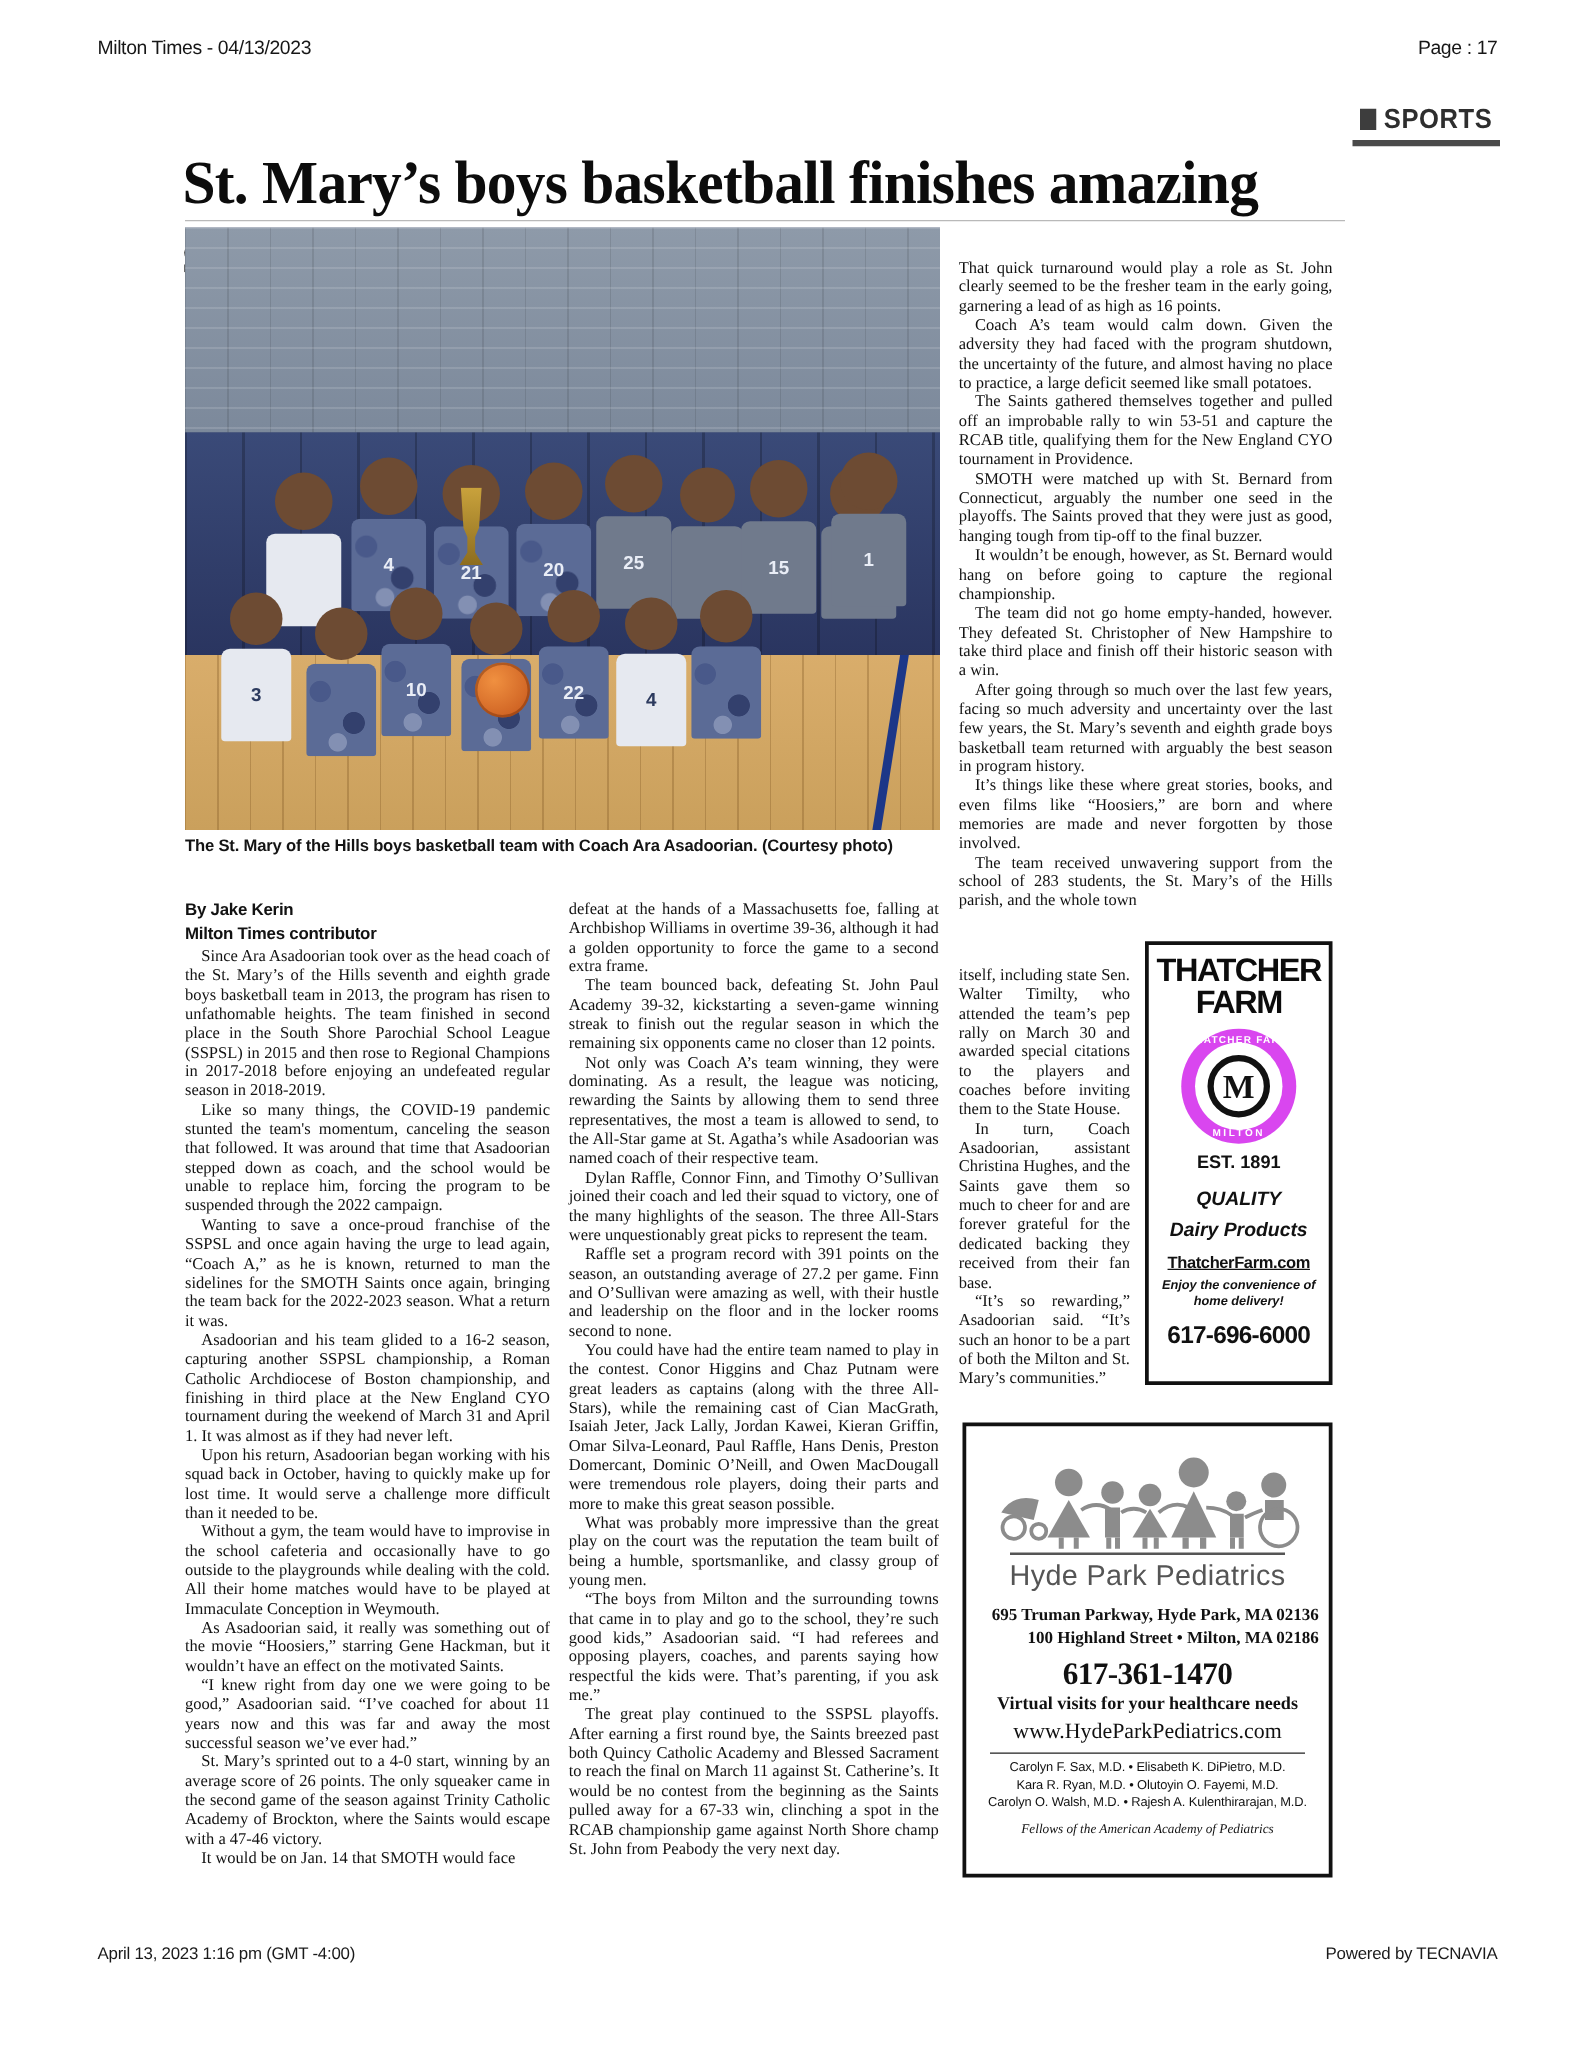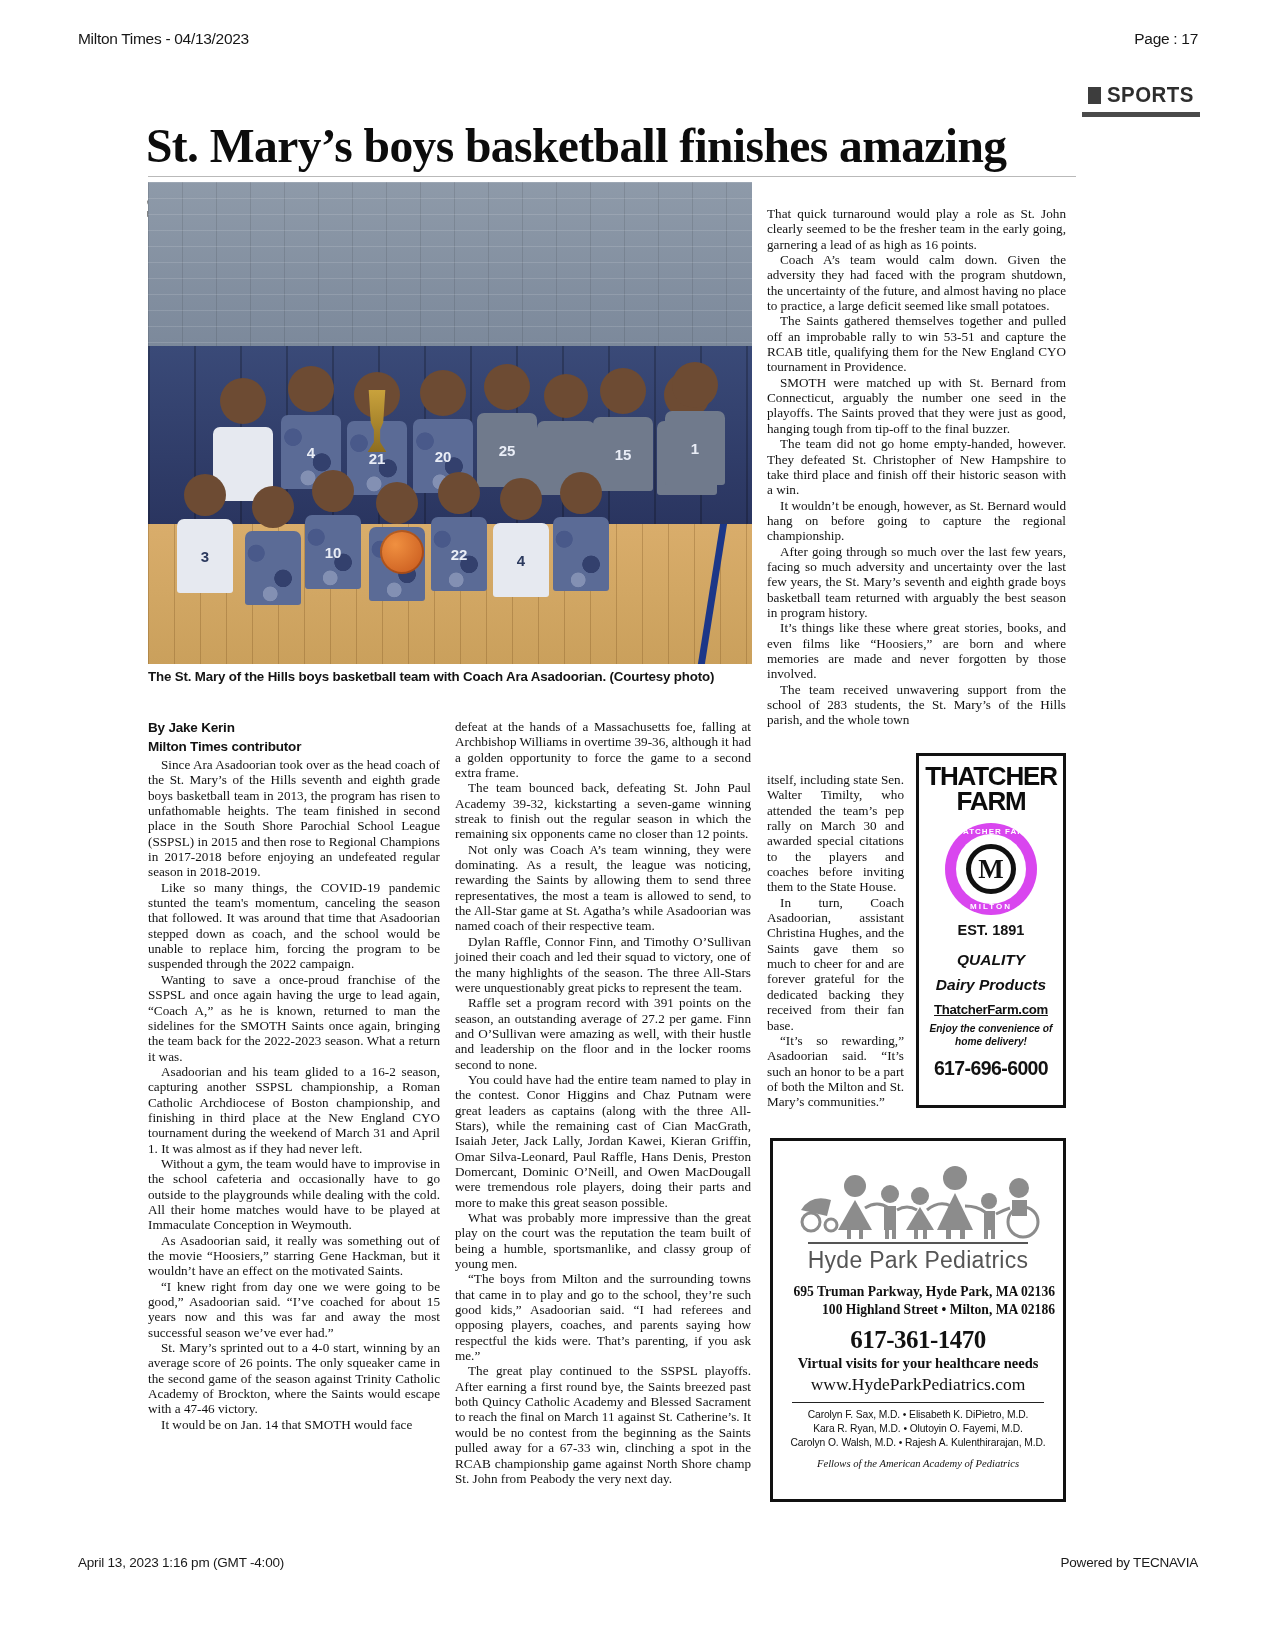--- a/index.html
+++ b/index.html
@@ -367,23 +367,24 @@
   </div>
   <div class="caption">The St. Mary of the Hills boys basketball team with Coach Ara Asadoorian. (Courtesy photo)</div>
 
   <div class="col col1">
     <div class="byline">By Jake Kerin</div>
     <div class="byline">Milton Times contributor</div>
     <p>Since Ara Asadoorian took over as the head coach of the St. Mary’s of the Hills seventh and eighth grade boys basketball team in 2013, the program has risen to unfathomable heights. The team finished in second place in the South Shore Parochial School League (SSPSL) in 2015 and then rose to Regional Champions in 2017-2018 before enjoying an undefeated regular season in 2018-2019.</p>
     <p>Like so many things, the COVID-19 pandemic stunted the team's momentum, canceling the season that followed. It was around that time that Asadoorian stepped down as coach, and the school would be unable to replace him, forcing the program to be suspended through the 2022 campaign.</p>
     <p>Wanting to save a once-proud franchise of the SSPSL and once again having the urge to lead again, “Coach A,” as he is known, returned to man the sidelines for the SMOTH Saints once again, bringing the team back for the 2022-2023 season. What a return it was.</p>
     <p>Asadoorian and his team glided to a 16-2 season, capturing another SSPSL championship, a Roman Catholic Archdiocese of Boston championship, and finishing in third place at the New England CYO tournament during the weekend of March 31 and April 1. It was almost as if they had never left.</p>
+    <p>Upon his return, Asadoorian began working with his squad back in October, having to quickly make up for lost time. It would serve a challenge more difficult than it needed to be.</p>
     <p>Without a gym, the team would have to improvise in the school cafeteria and occasionally have to go outside to the playgrounds while dealing with the cold. All their home matches would have to be played at Immaculate Conception in Weymouth.</p>
     <p>As Asadoorian said, it really was something out of the movie “Hoosiers,” starring Gene Hackman, but it wouldn’t have an effect on the motivated Saints.</p>
-    <p>“I knew right from day one we were going to be good,” Asadoorian said. “I’ve coached for about 15 years now and this was far and away the most successful season we’ve ever had.”</p>
+    <p>“I knew right from day one we were going to be good,” Asadoorian said. “I’ve coached for about 11 years now and this was far and away the most successful season we’ve ever had.”</p>
     <p>St. Mary’s sprinted out to a 4-0 start, winning by an average score of 26 points. The only squeaker came in the second game of the season against Trinity Catholic Academy of Brockton, where the Saints would escape with a 47-46 victory.</p>
     <p>It would be on Jan. 14 that SMOTH would face</p>
   </div>
 
   <div class="col col2">
     <p class="noind">defeat at the hands of a Massachusetts foe, falling at Archbishop Williams in overtime 39-36, although it had a golden opportunity to force the game to a second extra frame.</p>
     <p>The team bounced back, defeating St. John Paul Academy 39-32, kickstarting a seven-game winning streak to finish out the regular season in which the remaining six opponents came no closer than 12 points.</p>
     <p>Not only was Coach A’s team winning, they were dominating. As a result, the league was noticing, rewarding the Saints by allowing them to send three representatives, the most a team is allowed to send, to the All-Star game at St. Agatha’s while Asadoorian was named coach of their respective team.</p>
     <p>Dylan Raffle, Connor Finn, and Timothy O’Sullivan joined their coach and led their squad to victory, one of the many highlights of the season. The three All-Stars were unquestionably great picks to represent the team.</p>
     <p>Raffle set a program record with 391 points on the season, an outstanding average of 27.2 per game. Finn and O’Sullivan were amazing as well, with their hustle and leadership on the floor and in the locker rooms second to none.</p>
@@ -391,22 +392,22 @@
     <p>What was probably more impressive than the great play on the court was the reputation the team built of being a humble, sportsmanlike, and classy group of young men.</p>
     <p>“The boys from Milton and the surrounding towns that came in to play and go to the school, they’re such good kids,” Asadoorian said. “I had referees and opposing players, coaches, and parents saying how respectful the kids were. That’s parenting, if you ask me.”</p>
     <p>The great play continued to the SSPSL playoffs. After earning a first round bye, the Saints breezed past both Quincy Catholic Academy and Blessed Sacrament to reach the final on March 11 against St. Catherine’s. It would be no contest from the beginning as the Saints pulled away for a 67-33 win, clinching a spot in the RCAB championship game against North Shore champ St. John from Peabody the very next day.</p>
   </div>
 
   <div class="col col3">
     <p class="noind">That quick turnaround would play a role as St. John clearly seemed to be the fresher team in the early going, garnering a lead of as high as 16 points.</p>
     <p>Coach A’s team would calm down. Given the adversity they had faced with the program shutdown, the uncertainty of the future, and almost having no place to practice, a large deficit seemed like small potatoes.</p>
     <p>The Saints gathered themselves together and pulled off an improbable rally to win 53-51 and capture the RCAB title, qualifying them for the New England CYO tournament in Providence.</p>
     <p>SMOTH were matched up with St. Bernard from Connecticut, arguably the number one seed in the playoffs. The Saints proved that they were just as good, hanging tough from tip-off to the final buzzer.</p>
+    <p>It wouldn’t be enough, however, as St. Bernard would hang on before going to capture the regional championship.</p>
     <p>The team did not go home empty-handed, however. They defeated St. Christopher of New Hampshire to take third place and finish off their historic season with a win.</p>
-    <p>It wouldn’t be enough, however, as St. Bernard would hang on before going to capture the regional championship.</p>
     <p>After going through so much over the last few years, facing so much adversity and uncertainty over the last few years, the St. Mary’s seventh and eighth grade boys basketball team returned with arguably the best season in program history.</p>
     <p>It’s things like these where great stories, books, and even films like “Hoosiers,” are born and where memories are made and never forgotten by those involved.</p>
     <p>The team received unwavering support from the school of 283 students, the St. Mary’s of the Hills parish, and the whole town</p>
   </div>
 
   <div class="col col3b">
     <p class="noind">itself, including state Sen. Walter Timilty, who attended the team’s pep rally on March 30 and awarded special citations to the players and coaches before inviting them to the State House.</p>
     <p>In turn, Coach Asadoorian, assistant Christina Hughes, and the Saints gave them so much to cheer for and are forever grateful for the dedicated backing they received from their fan base.</p>
     <p>“It’s so rewarding,” Asadoorian said. “It’s such an honor to be a part of both the Milton and St. Mary’s communities.”</p>
   </div>

